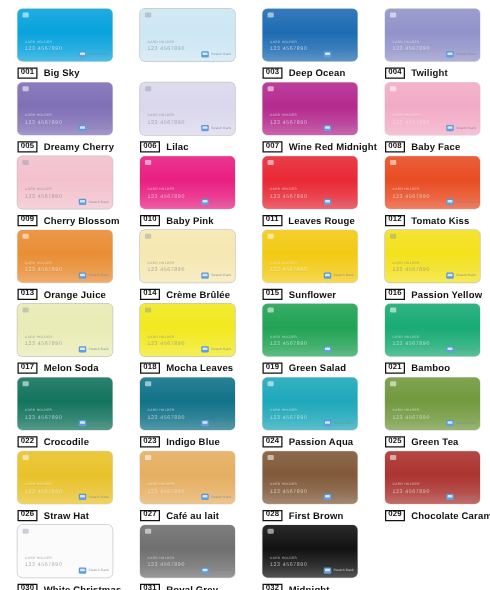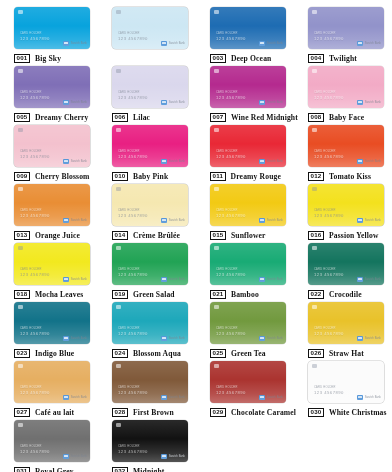--- a/index.html
+++ b/index.html
@@ -87,21 +87,20 @@
     color:#111;
     border:0.8px solid #111;
     padding:0.5px 1.5px;
     line-height:1;
     letter-spacing:0.2px;
   }
   .nm{
     font-size:7.6px;font-weight:bold;
     color:#111;letter-spacing:0.15px;
     white-space:nowrap;
-    font-family:Liberation Serif, serif;
   }
 </style>
 </head>
 <body>
 
 <div id="grid">
     <div class="cell">
       <div class="card" style="background: rgb(0, 160, 220);">
         <span class="chip"></span>
         <div class="emboss">
@@ -285,21 +284,21 @@
           <span class="num">123 4567890</span>
         </div>
         <div class="brand">
           <span class="mark"></span>
           <span class="bname">Swatch Bank</span>
         </div>
         <span class="sheen"></span>
       </div>
       <div class="label">
         <span class="code">011</span>
-        <span class="nm">Dreamy Rouge</span>
+        <span class="nm">Leaves Rouge</span>
       </div>
     </div>
     <div class="cell">
       <div class="card" style="background: rgb(232, 71, 28);">
         <span class="chip"></span>
         <div class="emboss">
           <span class="tiny">CARD HOLDER</span>
           <span class="num">123 4567890</span>
         </div>
         <div class="brand">
@@ -379,20 +378,38 @@
           <span class="bname">Swatch Bank</span>
         </div>
         <span class="sheen"></span>
       </div>
       <div class="label">
         <span class="code">016</span>
         <span class="nm">Passion Yellow</span>
       </div>
     </div>
     <div class="cell">
+      <div class="card light" style="background: rgb(232, 235, 178);">
+        <span class="chip"></span>
+        <div class="emboss">
+          <span class="tiny">CARD HOLDER</span>
+          <span class="num">123 4567890</span>
+        </div>
+        <div class="brand">
+          <span class="mark"></span>
+          <span class="bname">Swatch Bank</span>
+        </div>
+        <span class="sheen"></span>
+      </div>
+      <div class="label">
+        <span class="code">017</span>
+        <span class="nm">Melon Soda</span>
+      </div>
+    </div>
+    <div class="cell">
       <div class="card light" style="background: rgb(242, 232, 23);">
         <span class="chip"></span>
         <div class="emboss">
           <span class="tiny">CARD HOLDER</span>
           <span class="num">123 4567890</span>
         </div>
         <div class="brand">
           <span class="mark"></span>
           <span class="bname">Swatch Bank</span>
         </div>
@@ -483,21 +500,21 @@
           <span class="num">123 4567890</span>
         </div>
         <div class="brand">
           <span class="mark"></span>
           <span class="bname">Swatch Bank</span>
         </div>
         <span class="sheen"></span>
       </div>
       <div class="label">
         <span class="code">024</span>
-        <span class="nm">Blossom Aqua</span>
+        <span class="nm">Passion Aqua</span>
       </div>
     </div>
     <div class="cell">
       <div class="card" style="background: rgb(109, 150, 56);">
         <span class="chip"></span>
         <div class="emboss">
           <span class="tiny">CARD HOLDER</span>
           <span class="num">123 4567890</span>
         </div>
         <div class="brand">

